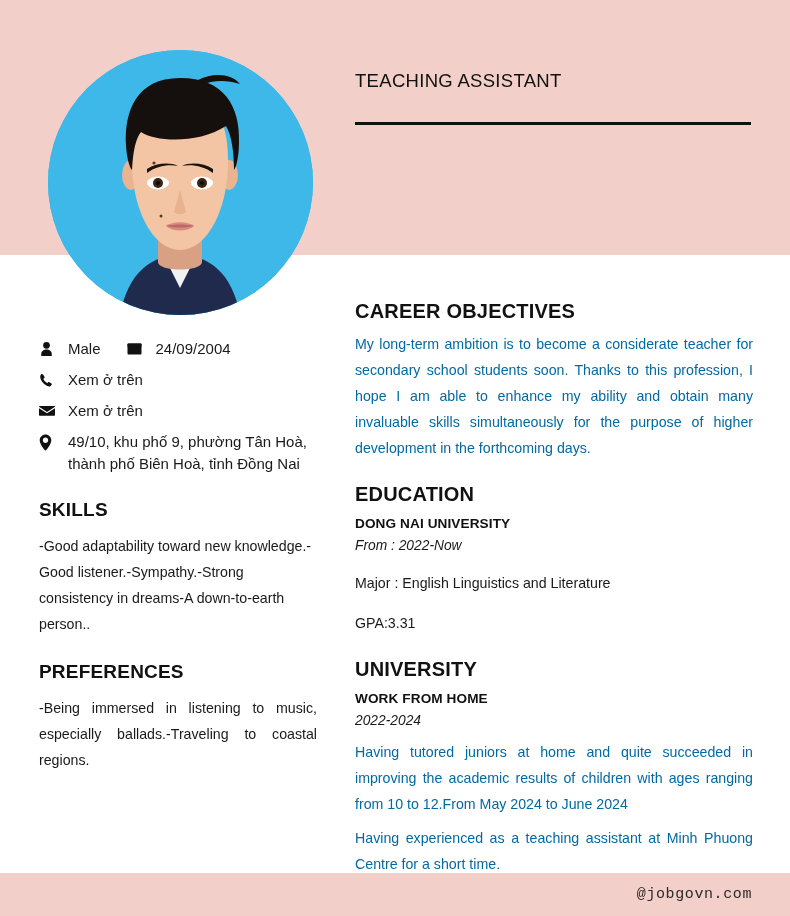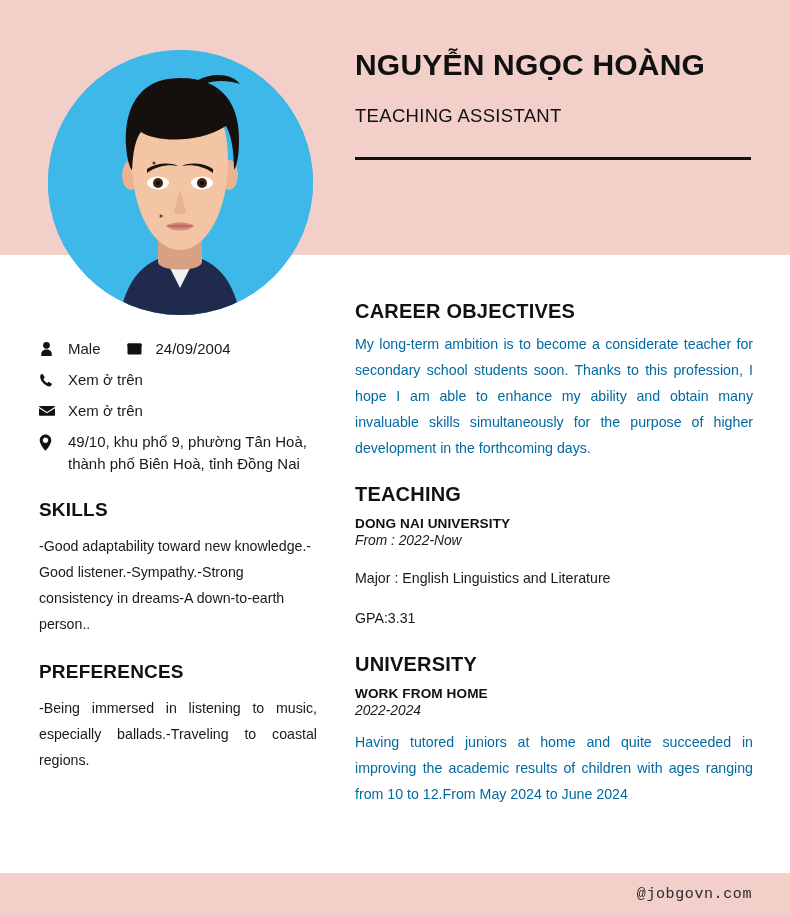--- a/index.html
+++ b/index.html
@@ -89,21 +89,21 @@
     font-size:14.2px; line-height:26px; color:#0369a1;
     text-align:justify; margin-top:8px;
   }
   .blk-gap { height:22px; }
   .entry-org {
     font-size:13.6px; font-weight:bold; letter-spacing:0.1px;
     color:#111; margin-top:10px;
   }
   .entry-date {
     font-size:13.8px; font-style:italic; color:#1a1a1a;
-    line-height:20px;
+    margin-top:5px; line-height:20px;
   }
   .entry-line {
     font-size:14.2px; line-height:26px; color:#1a1a1a; margin-top:14px;
   }
 
   
   .footer-mark {
     position:absolute; right:38px; top:886px; z-index:2;
     font-family:"Liberation Mono", monospace;
     font-size:15px; letter-spacing:0.6px; color:#2b2b2b;
@@ -146,21 +146,20 @@
 
     <path d="M118 176 C 125 171 139 171 146 176 C 139 182 125 182 118 176 Z" fill="#d98b80"></path>
     <path d="M118 176 C 126 174 138 174 146 176 C 138 178 126 178 118 176 Z" fill="#b86b64"></path>
 
     <circle cx="106" cy="113" r="1.6" fill="#5a3b28"></circle>
     <circle cx="113" cy="166" r="1.5" fill="#5a3b28"></circle>
   </svg>
 </div>
 
 <div class="header">
-  <div class="full-name">NGUYỄN NGỌC HOÀNG</div>
   <div class="job-title">TEACHING ASSISTANT</div>
   <div class="header-rule"></div>
 </div>
 
 <div class="left-col">
 
   <div class="contact-list">
 
     <div class="contact-row two-up">
       <div class="contact-seg">
@@ -222,28 +221,29 @@
 
 </div>
 
 <div class="right-col">
 
   <div class="sec-title">CAREER OBJECTIVES</div>
   <div class="sec-body">My long-term ambition is to become a considerate teacher for secondary school students soon. Thanks to this profession, I hope I am able to enhance my ability and obtain many invaluable skills simultaneously for the purpose of higher development in the forthcoming days.</div>
 
   <div class="blk-gap"></div>
 
-  <div class="sec-title">TEACHING</div>
+  <div class="sec-title">EDUCATION</div>
   <div class="entry-org">DONG NAI UNIVERSITY</div>
   <div class="entry-date">From : 2022-Now</div>
   <div class="entry-line">Major : English Linguistics and Literature</div>
   <div class="entry-line">GPA:3.31</div>
 
   <div class="blk-gap"></div>
 
   <div class="sec-title">UNIVERSITY</div>
   <div class="entry-org">WORK FROM HOME</div>
   <div class="entry-date">2022-2024</div>
   <div class="sec-body">Having tutored juniors at home and quite succeeded in improving the academic results of children with ages ranging from 10 to 12.From May 2024 to June 2024</div>
+  <div class="sec-body">Having experienced as a teaching assistant at Minh Phuong Centre for a short time.</div>
 
 </div>
 
 <div class="footer-mark">@jobgovn.com</div>
 
 </body></html>

